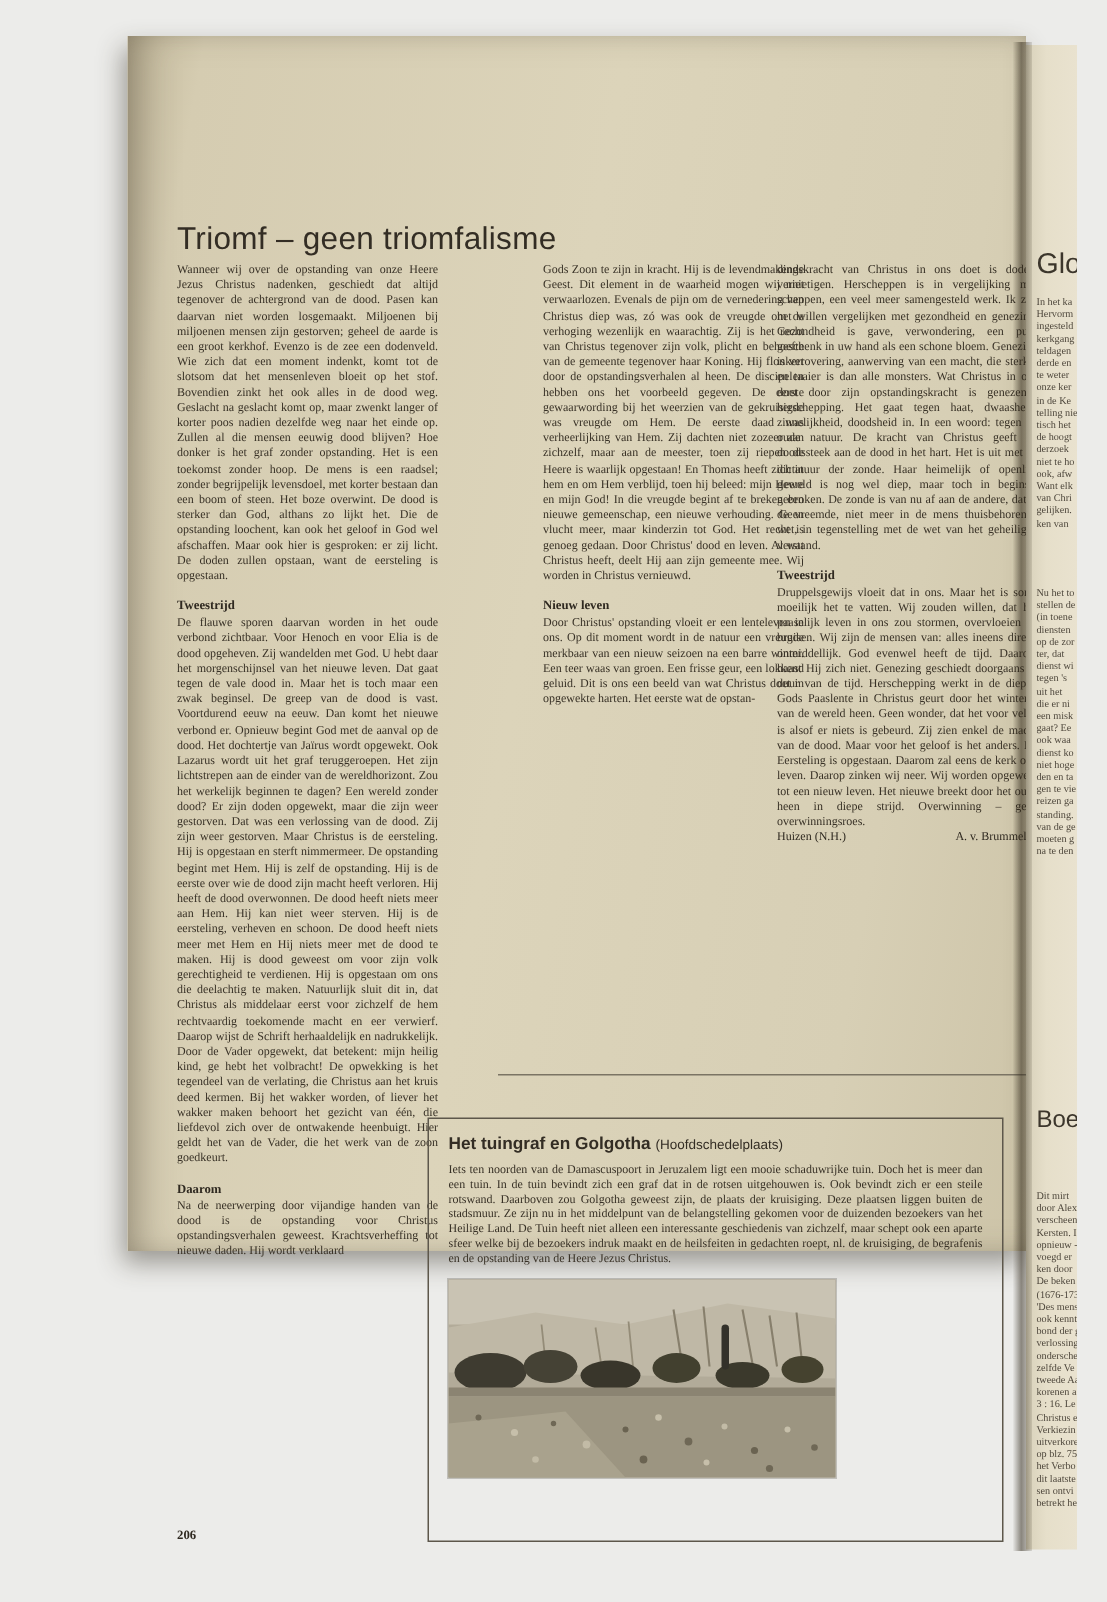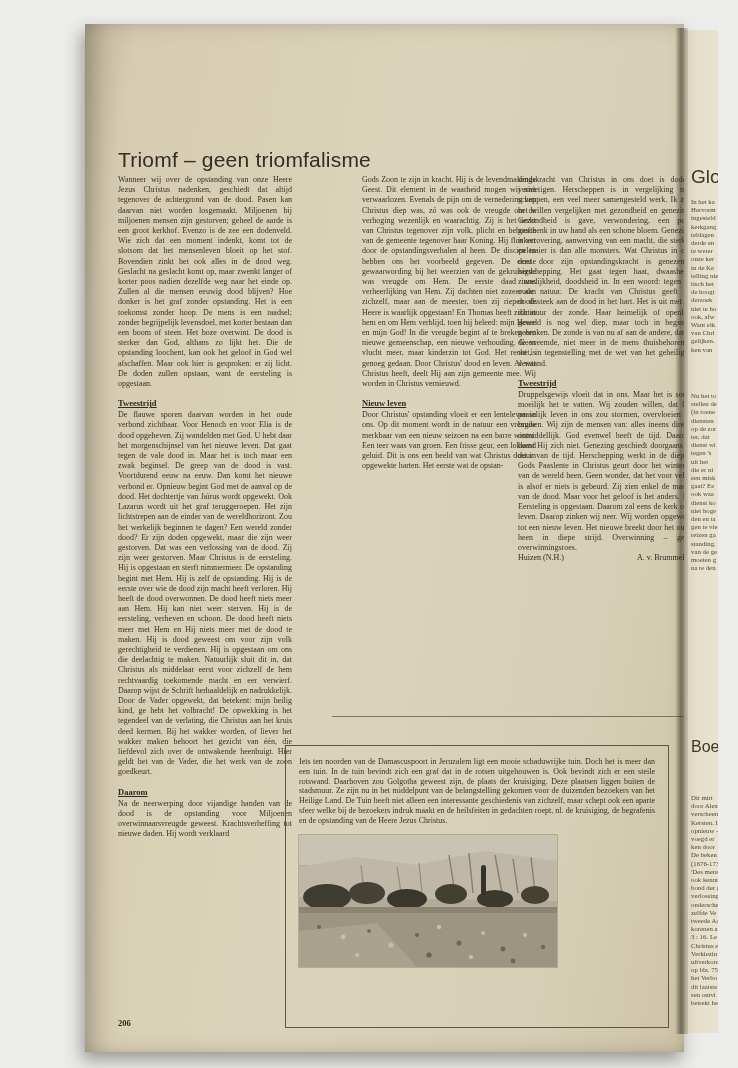--- a/index.html
+++ b/index.html
@@ -1,35 +1,35 @@
 <!DOCTYPE html>
 <html lang="nl"><head>
 <meta charset="utf-8">
 <style>
   html,body{margin:0;padding:0;}
   body{width:738px;height:1068px;background:#ececea;overflow:hidden;
        font-family:"Liberation Serif", serif;}
   .scan{position:relative;width:738px;height:1068px;background:#ececea;overflow:hidden;}
 
   
-  .page{position:absolute;left:85px;top:24px;width:599px;height:1028px;
+  .page{position:absolute;left:85px;top:24px;width:599px;height:810px;
         background:linear-gradient(100deg,#c3b99c 0%,#d5ccb1 7%,#dcd4ba 45%,#d7cfb5 80%,#cdc4a8 100%);
         box-shadow:-3px 8px 16px rgba(55,50,40,.45),
                    inset 16px 0 28px -12px rgba(70,60,45,.5),
                    inset -6px 0 18px -10px rgba(70,60,45,.35);}
   .title{position:absolute;left:33px;top:124px;margin:0;
          font-family:"Liberation Sans", sans-serif;font-weight:normal;
          font-size:21px;letter-spacing:.2px;color:#332d24;}
   .col{position:absolute;top:151px;width:174px;font-size:8px;line-height:10.2px;
        text-align:justify;color:#383126;}
   .col p{margin:0;}
   .col-1{left:33px;}
   .col-2{left:247px;margin-left:30px;}
   .col-3{left:433px;}
-  .sec-h{font-weight:bold;font-size:8.5px;line-height:10px;margin:9px 0 2px;text-align:left;color:#2f2920;text-decoration:underline;}
+  .sec-h{font-weight:bold;font-size:8.5px;line-height:10px;margin:9px 0 2px;text-align:left;color:#2f2920;}
   .signature{display:flex;justify-content:space-between;font-size:8px;color:#2f2920;}
   .rule{position:absolute;left:247px;top:692px;width:360px;height:1px;background:#7b7464;}
 
   
   .box{position:absolute;left:200px;top:721px;width:384px;height:283px;box-sizing:border-box;
        border:1px solid #5d574b;padding:11px 13px;}
   .box-title{margin:0 0 6px;font-family:"Liberation Sans", sans-serif;font-size:11.5px;
              font-weight:bold;color:#332d24;}
   .box-title .suffix{font-size:9px;font-weight:normal;}
   .box-body{margin:0;font-size:8px;line-height:9.8px;text-align:justify;color:#383126;}
@@ -62,21 +62,21 @@
 
   <div class="page">
 
     <h1 class="title">Triomf – geen triomfalisme</h1>
 
     <div class="col col-1">
       <p>Wanneer wij over de opstanding van onze Heere Jezus Christus nadenken, geschiedt dat altijd tegenover de achtergrond van de dood. Pasen kan daarvan niet worden losgemaakt. Miljoenen bij miljoenen mensen zijn gestorven; geheel de aarde is een groot kerkhof. Evenzo is de zee een dodenveld. Wie zich dat een moment indenkt, komt tot de slotsom dat het mensenleven bloeit op het stof. Bovendien zinkt het ook alles in de dood weg. Geslacht na geslacht komt op, maar zwenkt langer of korter poos nadien dezelfde weg naar het einde op. Zullen al die mensen eeuwig dood blijven? Hoe donker is het graf zonder opstanding. Het is een toekomst zonder hoop. De mens is een raadsel; zonder begrijpelijk levensdoel, met korter bestaan dan een boom of steen. Het boze overwint. De dood is sterker dan God, althans zo lijkt het. Die de opstanding loochent, kan ook het geloof in God wel afschaffen. Maar ook hier is gesproken: er zij licht. De doden zullen opstaan, want de eersteling is opgestaan.</p>
       <div class="sec-h">Tweestrijd</div>
       <p>De flauwe sporen daarvan worden in het oude verbond zichtbaar. Voor Henoch en voor Elia is de dood opgeheven. Zij wandelden met God. U hebt daar het morgenschijnsel van het nieuwe leven. Dat gaat tegen de vale dood in. Maar het is toch maar een zwak beginsel. De greep van de dood is vast. Voortdurend eeuw na eeuw. Dan komt het nieuwe verbond er. Opnieuw begint God met de aanval op de dood. Het dochtertje van Jaïrus wordt opgewekt. Ook Lazarus wordt uit het graf teruggeroepen. Het zijn lichtstrepen aan de einder van de wereldhorizont. Zou het werkelijk beginnen te dagen? Een wereld zonder dood? Er zijn doden opgewekt, maar die zijn weer gestorven. Dat was een verlossing van de dood. Zij zijn weer gestorven. Maar Christus is de eersteling. Hij is opgestaan en sterft nimmermeer. De opstanding begint met Hem. Hij is zelf de opstanding. Hij is de eerste over wie de dood zijn macht heeft verloren. Hij heeft de dood overwonnen. De dood heeft niets meer aan Hem. Hij kan niet weer sterven. Hij is de eersteling, verheven en schoon. De dood heeft niets meer met Hem en Hij niets meer met de dood te maken. Hij is dood geweest om voor zijn volk gerechtigheid te verdienen. Hij is opgestaan om ons die deelachtig te maken. Natuurlijk sluit dit in, dat Christus als middelaar eerst voor zichzelf de hem rechtvaardig toekomende macht en eer verwierf. Daarop wijst de Schrift herhaaldelijk en nadrukkelijk. Door de Vader opgewekt, dat betekent: mijn heilig kind, ge hebt het volbracht! De opwekking is het tegendeel van de verlating, die Christus aan het kruis deed kermen. Bij het wakker worden, of liever het wakker maken behoort het gezicht van één, die liefdevol zich over de ontwakende heenbuigt. Hier geldt het van de Vader, die het werk van de zoon goedkeurt.</p>
       <div class="sec-h">Daarom</div>
-      <p>Na de neerwerping door vijandige handen van de dood is de opstanding voor Miljoenen overwinnaarsvreugde geweest. Krachtsverheffing tot nieuwe daden. Hij wordt verklaard</p>
+      <p>Na de neerwerping door vijandige handen van de dood is de opstanding voor Christus opstandingsverhalen geweest. Krachtsverheffing tot nieuwe daden. Hij wordt verklaard</p>
     </div>
 
     <div class="col col-2">
       <p>Gods Zoon te zijn in kracht. Hij is de levendmakende Geest. Dit element in de waarheid mogen wij niet verwaarlozen. Evenals de pijn om de vernedering van Christus diep was, zó was ook de vreugde om de verhoging wezenlijk en waarachtig. Zij is het recht van Christus tegenover zijn volk, plicht en behoefte van de gemeente tegenover haar Koning. Hij flonkert door de opstandingsverhalen al heen. De discipelen hebben ons het voorbeeld gegeven. De eerste gewaarwording bij het weerzien van de gekruisigde was vreugde om Hem. De eerste daad was verheerlijking van Hem. Zij dachten niet zozeer aan zichzelf, maar aan de meester, toen zij riepen de Heere is waarlijk opgestaan! En Thomas heeft zich in hem en om Hem verblijd, toen hij beleed: mijn Heere en mijn God! In die vreugde begint af te breken een nieuwe gemeenschap, een nieuwe verhouding. Geen vlucht meer, maar kinderzin tot God. Het recht is genoeg gedaan. Door Christus' dood en leven. Al wat Christus heeft, deelt Hij aan zijn gemeente mee. Wij worden in Christus vernieuwd.</p>
       <div class="sec-h">Nieuw leven</div>
       <p>Door Christus' opstanding vloeit er een lenteleven in ons. Op dit moment wordt in de natuur een vreugde merkbaar van een nieuw seizoen na een barre winter. Een teer waas van groen. Een frisse geur, een lokkend geluid. Dit is ons een beeld van wat Christus doet in opgewekte harten. Het eerste wat de opstan-</p>
     </div>
 
     <div class="col col-3">
       <p>dingskracht van Christus in ons doet is doden, vernietigen. Herscheppen is in vergelijking met scheppen, een veel meer samengesteld werk. Ik zou het willen vergelijken met gezondheid en genezing. Gezondheid is gave, verwondering, een puur geschenk in uw hand als een schone bloem. Genezing is verovering, aanwerving van een macht, die sterker en taaier is dan alle monsters. Wat Christus in ons doet door zijn opstandingskracht is genezende herschepping. Het gaat tegen haat, dwaasheid, zinnelijkheid, doodsheid in. In een woord: tegen de oude natuur. De kracht van Christus geeft de doodssteek aan de dood in het hart. Het is uit met de dictatuur der zonde. Haar heimelijk of openlijk geweld is nog wel diep, maar toch in beginsel gebroken. De zonde is van nu af aan de andere, dat is de vreemde, niet meer in de mens thuisbehorende wet, in tegenstelling met de wet van het geheiligde verstand.</p>
@@ -84,20 +84,24 @@
       <p>Druppelsgewijs vloeit dat in ons. Maar het is soms moeilijk het te vatten. Wij zouden willen, dat het paaselijk leven in ons zou stormen, overvloeien en bruisen. Wij zijn de mensen van: alles ineens direct, onmiddellijk. God evenwel heeft de tijd. Daarom haast Hij zich niet. Genezing geschiedt doorgaans in duur van de tijd. Herschepping werkt in de diepte. Gods Paaslente in Christus geurt door het wintertij van de wereld heen. Geen wonder, dat het voor velen is alsof er niets is gebeurd. Zij zien enkel de macht van de dood. Maar voor het geloof is het anders. De Eersteling is opgestaan. Daarom zal eens de kerk ook leven. Daarop zinken wij neer. Wij worden opgewekt tot een nieuw leven. Het nieuwe breekt door het oude heen in diepe strijd. Overwinning – geen overwinningsroes.</p>
       <div class="signature">
         <span>Huizen (N.H.)</span>
         <span>A. v. Brummelen</span>
       </div>
     </div>
 
     <div class="rule"></div>
 
     <div class="box">
+      <h2 class="box-title">
+        <span>Het tuingraf en Golgotha</span>
+        <span class="suffix">(Hoofdschedelplaats)</span>
+      </h2>
       <p class="box-body">Iets ten noorden van de Damascuspoort in Jeruzalem ligt een mooie schaduwrijke tuin. Doch het is meer dan een tuin. In de tuin bevindt zich een graf dat in de rotsen uitgehouwen is. Ook bevindt zich er een steile rotswand. Daarboven zou Golgotha geweest zijn, de plaats der kruisiging. Deze plaatsen liggen buiten de stadsmuur. Ze zijn nu in het middelpunt van de belangstelling gekomen voor de duizenden bezoekers van het Heilige Land. De Tuin heeft niet alleen een interessante geschiedenis van zichzelf, maar schept ook een aparte sfeer welke bij de bezoekers indruk maakt en de heilsfeiten in gedachten roept, nl. de kruisiging, de begrafenis en de opstanding van de Heere Jezus Christus.</p>
       <div class="photo">
         <svg width="258" height="132" viewBox="0 0 258 132" xmlns="http://www.w3.org/2000/svg">
           <rect width="258" height="132" fill="#b2ab99"></rect>
           <rect width="258" height="30" fill="#c9c3b3"></rect>
           <path d="M0,32 L58,22 L118,30 L186,16 L258,26 L258,66 L0,62 Z" fill="#bfb8a6"></path>
           <path d="M150,20 l6,38 M170,18 l4,40 M196,20 l7,38 M214,24 l5,34 M232,22 l4,36" stroke="#877f6c" stroke-width="1.4" fill="none"></path>
           <path d="M120,28 l3,30 M98,32 l4,26 M62,30 l3,28" stroke="#948c78" stroke-width="1.2" fill="none"></path>
           <ellipse cx="28" cy="62" rx="24" ry="13" fill="#3e3b30"></ellipse>
           <ellipse cx="68" cy="57" rx="18" ry="11" fill="#47born443" fill-opacity="0"></ellipse>

